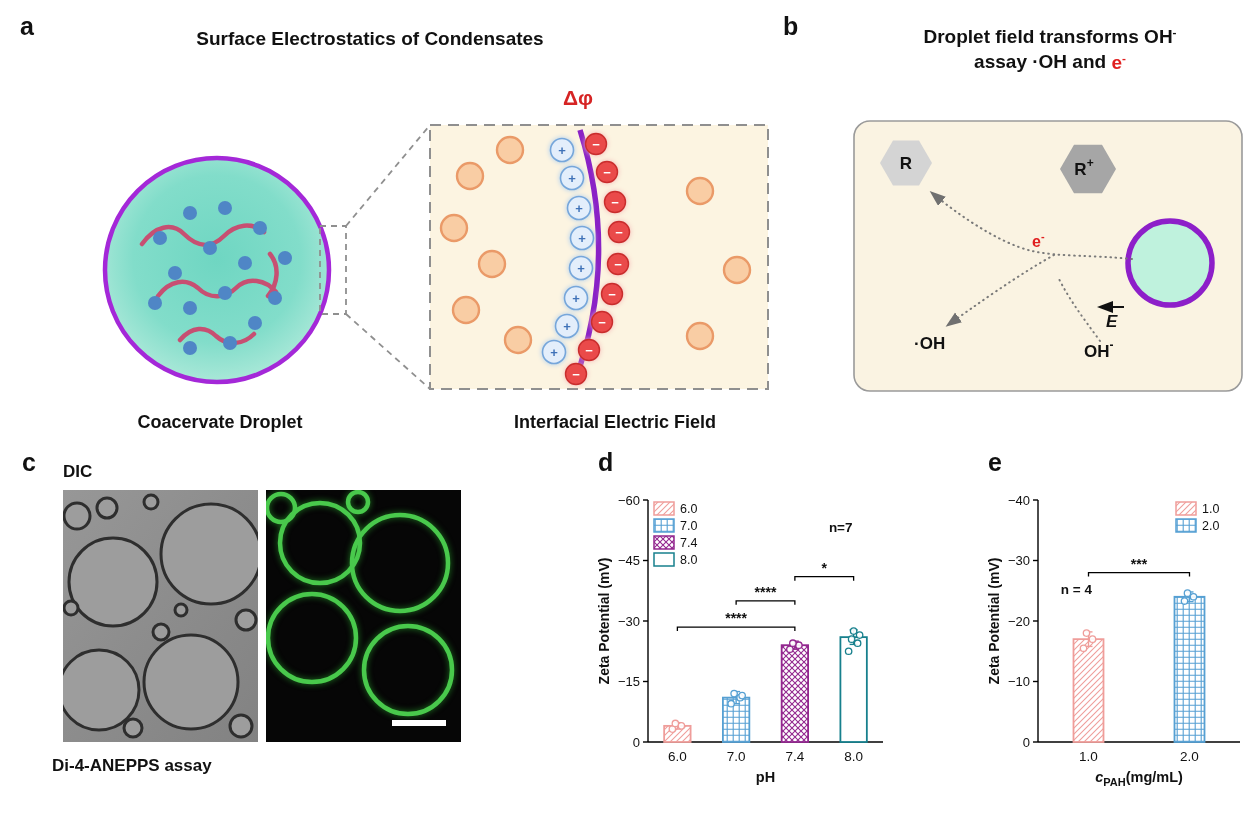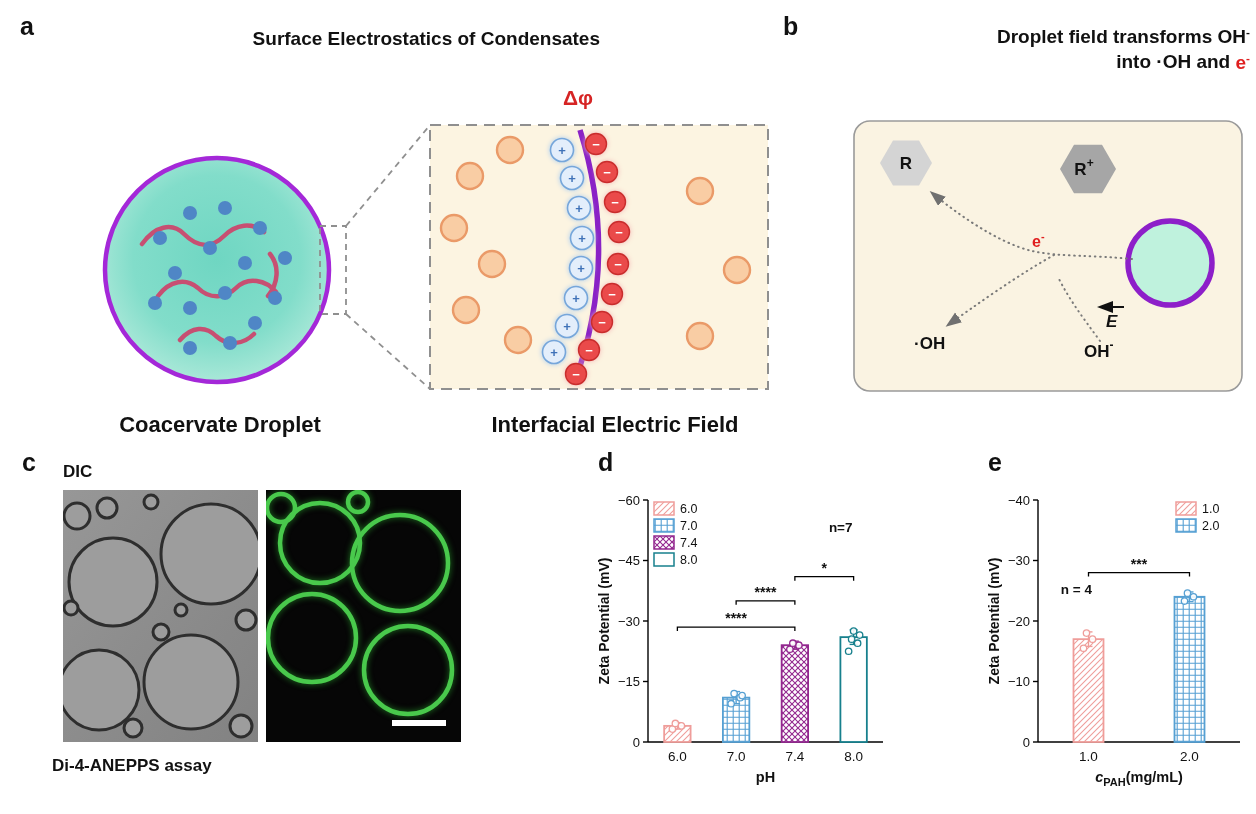--- a/index.html
+++ b/index.html
@@ -1,21 +1,21 @@
 <!DOCTYPE html>
 <html><head>
 <meta charset="utf-8">
 <style>
   html,body{margin:0;padding:0;background:#fff;}
   .page{position:relative;width:1256px;height:814px;background:#ffffff;
         font-family:"Liberation Sans",sans-serif;color:#111;overflow:hidden;}
   .abs{position:absolute;}
   .plabel{position:absolute;font-size:25px;font-weight:bold;color:#111;}
-  .ptitle{position:absolute;text-align:right;font-weight:bold;font-size:19px;line-height:1.32;color:#111;}
-  .pcaption{position:absolute;text-align:center;font-weight:bold;font-size:22px;color:#111;}
+  .ptitle{position:absolute;text-align:center;font-weight:bold;font-size:19px;line-height:1.32;color:#111;}
+  .pcaption{position:absolute;text-align:center;font-weight:bold;font-size:18px;color:#111;}
   .subhead{position:absolute;font-weight:bold;font-size:17px;color:#111;}
   .red{color:#e01f1f;}
   sup{font-size:0.62em;}
   
   .bdot{fill:#4f86c6;}
   .squig{stroke:#c74f72;stroke-width:4.5;fill:none;stroke-linecap:round;}
   .ocir{fill:#f9cda4;stroke:#ea9a68;stroke-width:2.4;}
   .dash{fill:none;stroke:#8f8f8f;stroke-width:1.8;stroke-dasharray:6 5;}
   .ions-blue{filter:drop-shadow(0 0 2.5px #a8cbf0);}
   .ions-red{filter:drop-shadow(0 0 2.5px #f5b5b5);}
@@ -171,21 +171,21 @@
     </g>
     <text x="538" y="47" text-anchor="middle" font-size="21" font-weight="bold" fill="#d62424">Δφ</text>
   </svg>
 
   <div class="pcaption" style="left:85px;top:412px;width:270px;">Coacervate Droplet</div>
   <div class="pcaption" style="left:450px;top:412px;width:330px;">Interfacial Electric Field</div>
 
   <div class="plabel" style="left:783px;top:12px;">b</div>
   <div class="ptitle" style="left:850px;top:24px;width:400px;">
     <span><span>Droplet field transforms OH</span><sup>-</sup></span><br>
-    <span><span>into ·OH and </span><span class="red"><span>e</span><sup>-</sup></span></span>
+    <span><span>assay ·OH and </span><span class="red"><span>e</span><sup>-</sup></span></span>
   </div>
 
   <svg class="abs" style="left:848px;top:105px;" width="400" height="300" viewBox="0 0 400 300">
     <defs>
       <marker id="arrGray" markerWidth="9" markerHeight="8" refX="6.5" refY="3" orient="auto">
         <path d="M0,0 L8,3 L0,6 Z" fill="#707070"></path>
       </marker>
       <marker id="arrBlack" markerWidth="9" markerHeight="8" refX="6.5" refY="3" orient="auto">
         <path d="M0,0 L8,3 L0,6 Z" fill="#111"></path>
       </marker>

